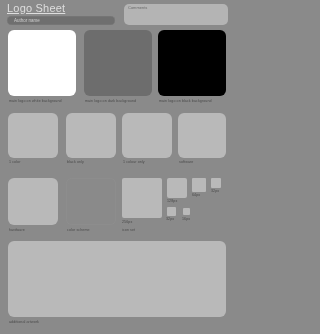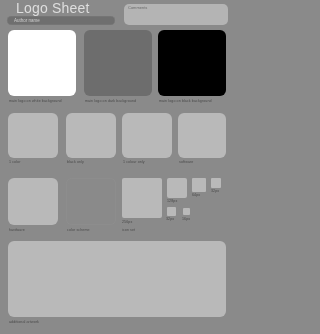--- a/index.html
+++ b/index.html
@@ -17,27 +17,28 @@
   }
   .sheet {
     position: absolute;
     inset: 0;
     background: #8a8a8a;
   }
 
   
   .title {
     position: absolute;
-    left: 16px;
+    left: 7px;
     top: 2px;
-    font-size: 14px;
+    font-size: 11px;
     color: #dedede;
     letter-spacing: 0.2px;
     line-height: 13px;
     white-space: nowrap;
+    text-decoration: underline;
   }
   .author-field {
     position: absolute;
     left: 7px;
     top: 16px;
     width: 108px;
     height: 9px;
     background: #6f6f6f;
     border-radius: 5px;
     box-shadow: inset 0 0 0 0.5px #7d7d7d;

